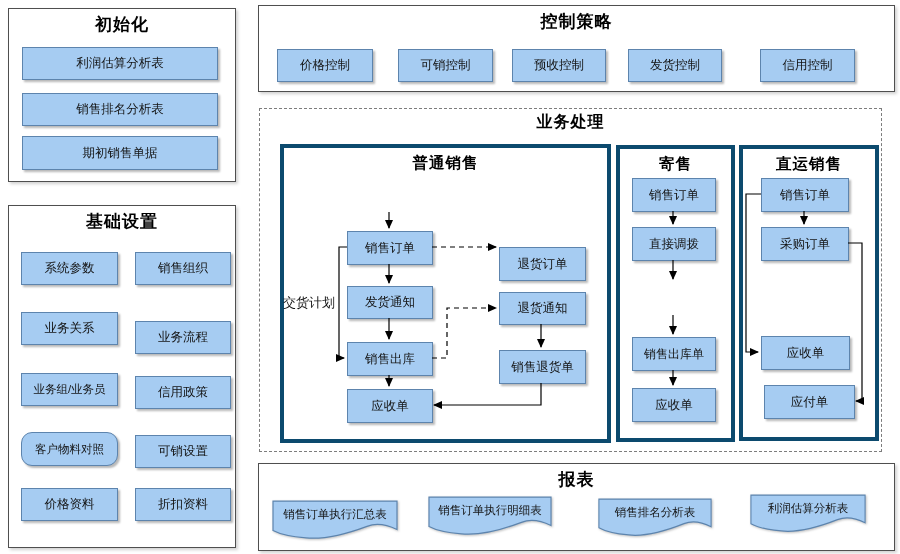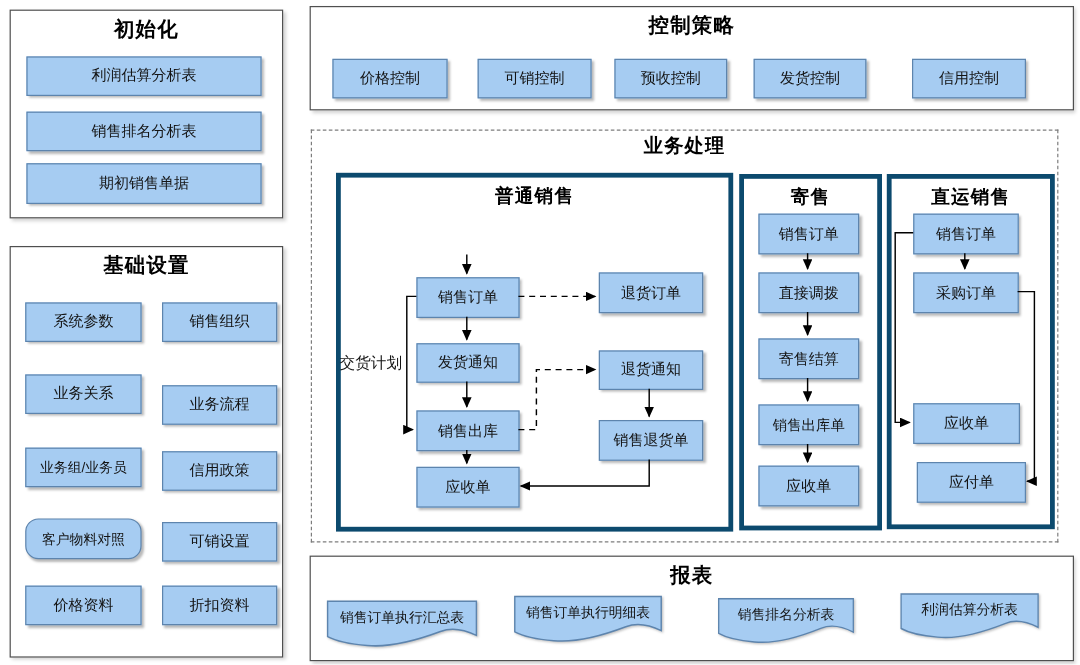--- a/index.html
+++ b/index.html
@@ -76,31 +76,30 @@
     <div class="ptitle" style="top:3px;font-size:16px;">业务处理</div>
   </div>
 
   <div class="subpanel" style="left:280px;top:144px;width:323px;height:291px;">
     <div class="stitle">普通销售</div>
   </div>
   <div class="node" style="left:347px;top:231px;width:84px;height:32px;">销售订单</div>
   <div class="node" style="left:347px;top:286px;width:84px;height:31px;">发货通知</div>
   <div class="node" style="left:347px;top:342px;width:84px;height:32px;">销售出库</div>
   <div class="node" style="left:347px;top:389px;width:84px;height:32px;">应收单</div>
-  <div class="node" style="left:499px;top:227px;width:85px;height:32px;">退货订单</div>
+  <div class="node" style="left:499px;top:247px;width:85px;height:32px;">退货订单</div>
   <div class="node" style="left:499px;top:292px;width:85px;height:31px;">退货通知</div>
   <div class="node" style="left:499px;top:350px;width:85px;height:32px;">销售退货单</div>
   <div class="edge-label" style="left:283px;top:294px;">交货计划</div>
 
   <div class="subpanel" style="left:616px;top:145px;width:111px;height:289px;">
     <div class="stitle">寄售</div>
   </div>
   <div class="node" style="left:632px;top:178px;width:82px;height:32px;">销售订单</div>
   <div class="node" style="left:632px;top:227px;width:82px;height:32px;">直接调拨</div>
-  <div class="node" style="left:632px;top:282px;width:82px;height:32px;">寄售结算</div>
   <div class="node" style="left:632px;top:337px;width:82px;height:32px;font-size:12px;">销售出库单</div>
   <div class="node" style="left:632px;top:388px;width:82px;height:32px;">应收单</div>
 
   <div class="subpanel" style="left:739px;top:145px;width:132px;height:288px;">
     <div class="stitle">直运销售</div>
   </div>
   <div class="node" style="left:761px;top:178px;width:86px;height:32px;">销售订单</div>
   <div class="node" style="left:761px;top:227px;width:86px;height:32px;text-align:center;">采购订单</div>
   <div class="node" style="left:761px;top:336px;width:87px;height:32px;">应收单</div>
   <div class="node" style="left:764px;top:385px;width:89px;height:32px;">应付单</div>

